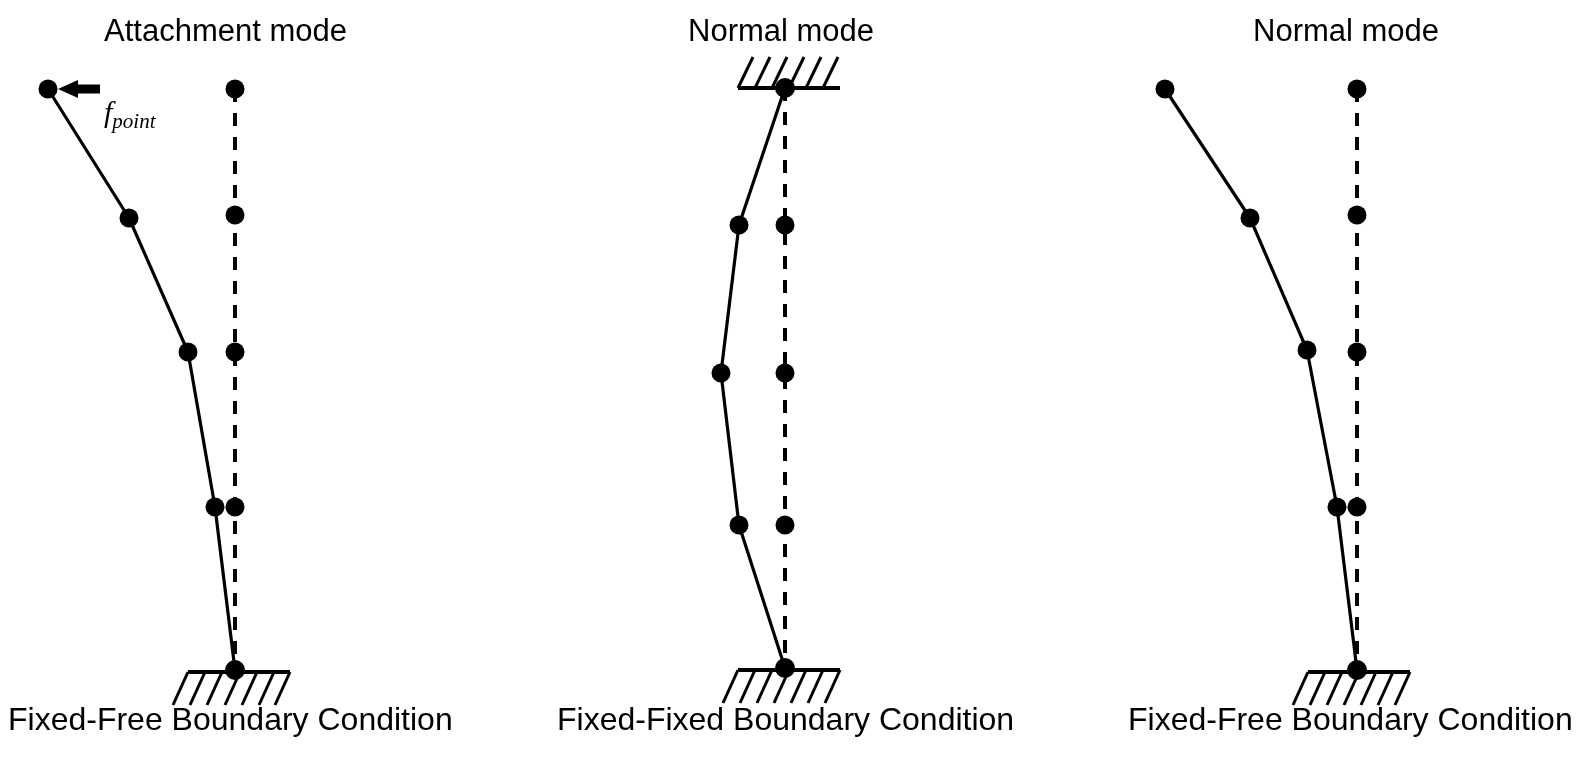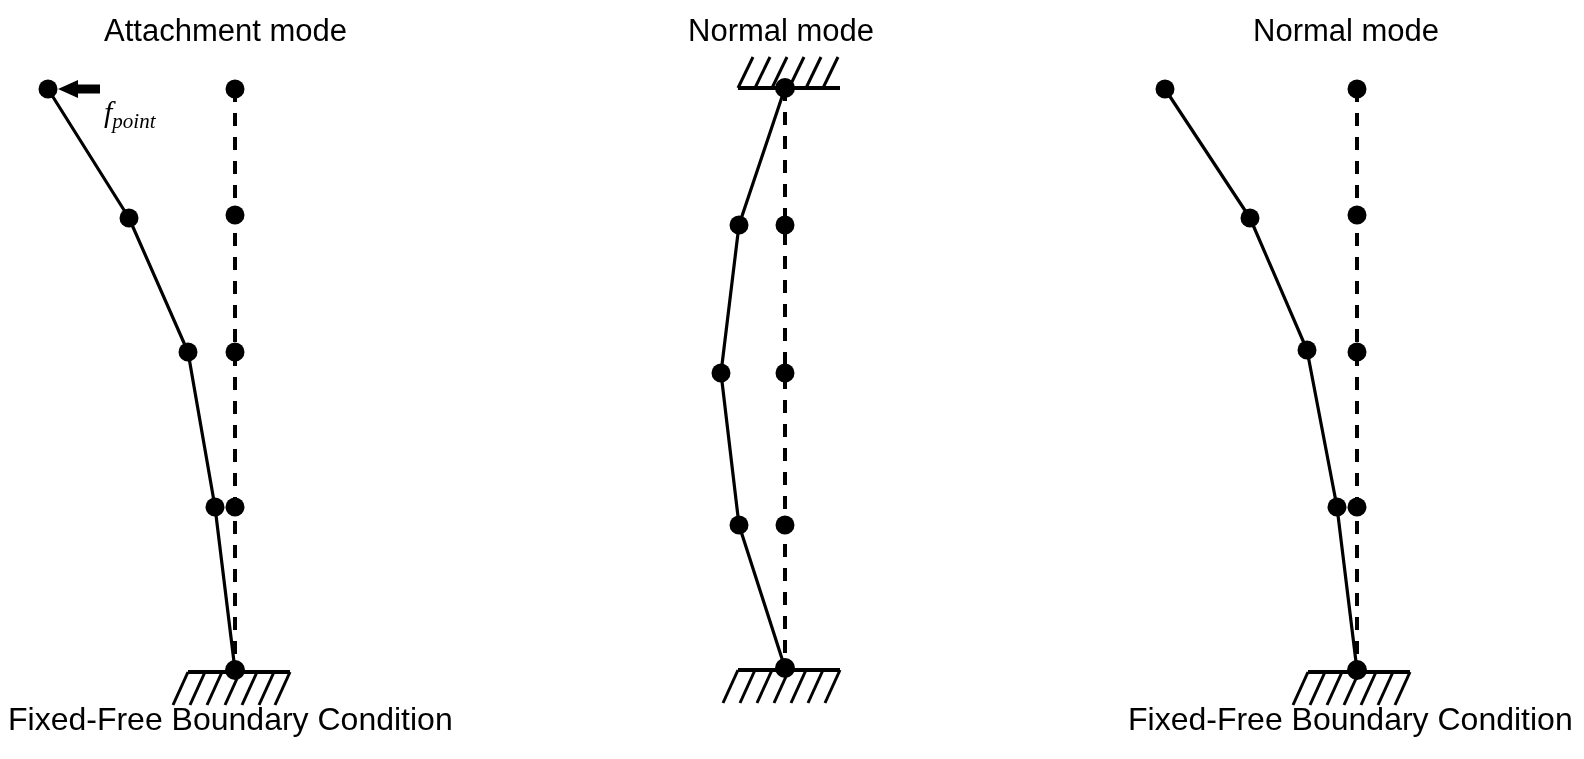--- a/index.html
+++ b/index.html
@@ -173,20 +173,21 @@
         <line x1="755" y1="670" x2="740" y2="703" stroke="#000" stroke-width="3"></line>
         <line x1="772" y1="670" x2="757" y2="703" stroke="#000" stroke-width="3"></line>
         <line x1="789" y1="670" x2="774" y2="703" stroke="#000" stroke-width="3"></line>
         <line x1="806" y1="670" x2="791" y2="703" stroke="#000" stroke-width="3"></line>
         <line x1="823" y1="670" x2="808" y2="703" stroke="#000" stroke-width="3"></line>
         <line x1="840" y1="670" x2="825" y2="703" stroke="#000" stroke-width="3"></line>
       </g>
       <circle cx="785" cy="668" r="10" fill="#000"></circle>
     </svg>
 
+    <div class="panel-caption">Fixed-Fixed Boundary Condition</div>
   </div>
 
   <div class="panel" id="panel-3">
 
     <div class="panel-title">Normal mode</div>
 
     <svg class="panel-svg" viewBox="1056 0 528 759">
 
       <line x1="1357" y1="89" x2="1357" y2="672" stroke="#000" stroke-width="4" stroke-dasharray="13 11"></line>
 

